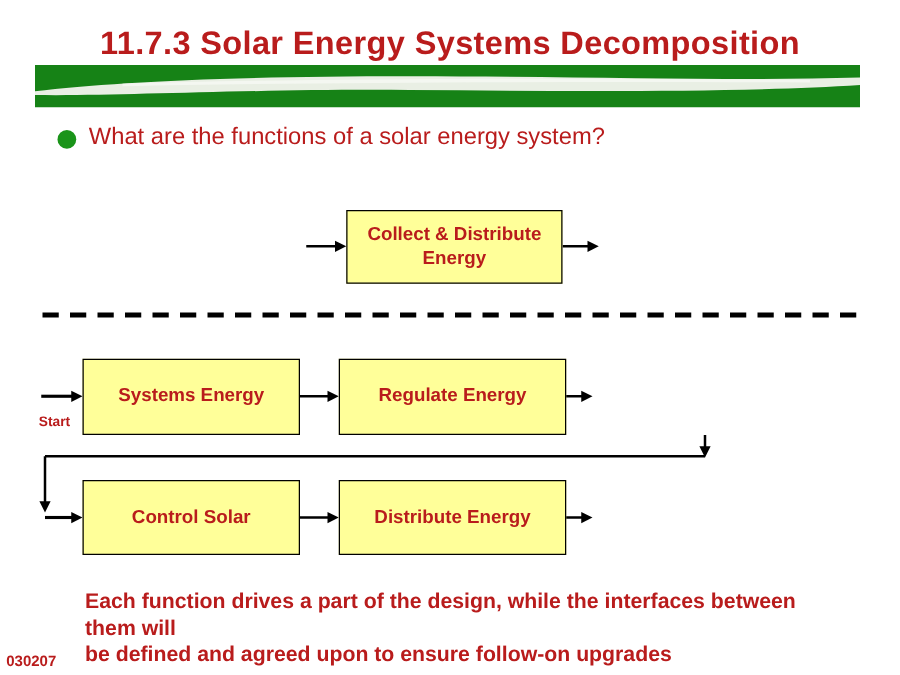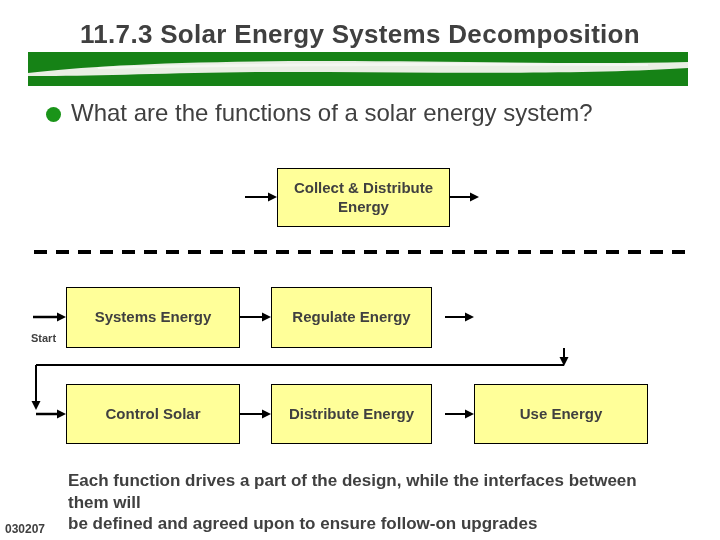--- a/index.html
+++ b/index.html
@@ -1,43 +1,43 @@
 <!DOCTYPE html>
 <html><head>
 <meta charset="utf-8">
 <style>
   html,body{margin:0;padding:0;background:#888;}
   *{box-sizing:border-box;}
   .slide{
     position:relative;width:720px;height:540px;background:#ffffff;
-    font-family:"Liberation Sans",sans-serif;color:#404040;overflow:hidden;
+    font-family:"Liberation Sans",sans-serif;color:#b91c1c;overflow:hidden;
     margin:0 auto;
   }
   .title{
     position:absolute;left:0;top:19px;width:720px;text-align:center;
     font-size:26px;font-weight:bold;letter-spacing:0.3px;
   }
   .banner{position:absolute;left:28px;top:52px;width:660px;height:34px;}
   .bullet-row{position:absolute;left:46px;top:99px;width:640px;display:flex;align-items:center;}
   .bullet-dot{
     width:15px;height:15px;border-radius:50%;background:#1a9419;
     display:inline-block;flex:0 0 auto;margin-right:10px;margin-top:2px;
   }
-  .bullet-text{font-size:24px;}
+  .bullet-text{font-size:19px;}
   .connectors{position:absolute;left:0;top:0;width:720px;height:540px;pointer-events:none;}
   .fbox{
     position:absolute;background:#ffff99;border:1.6px solid #000;
     display:flex;align-items:center;justify-content:center;text-align:center;
     font-weight:bold;font-size:15px;line-height:1.25;padding:2px 6px;
   }
   .box-top{left:277px;top:168px;width:173px;height:59px;}
   .r1{top:287px;height:61px;}
   .r2{top:384px;height:60px;}
   .c1{left:66px;width:174px;}
-  .c2{left:271px;width:161px;}
+  .c2{left:271px;width:182px;}
   .c3{left:474px;width:174px;}
   .start-label{
     position:absolute;left:31px;top:296px;font-size:11px;font-weight:bold;margin-top:36px;
   }
   .footer-note{
     position:absolute;left:68px;top:470px;width:600px;
     font-size:17px;font-weight:bold;line-height:1.27;
   }
   .date-code{position:absolute;left:5px;top:522px;font-size:12px;font-weight:bold;}
 </style>
@@ -114,21 +114,20 @@
 
   <div class="start-label">Start</div>
 
   <div class="fbox box-top">Collect &amp; Distribute Energy</div>
 
   <div class="fbox r1 c1">Systems Energy</div>
   <div class="fbox r1 c2">Regulate Energy</div>
 
   <div class="fbox r2 c1">Control Solar</div>
   <div class="fbox r2 c2">Distribute Energy</div>
-  <div class="fbox r2 c3">Use Energy</div>
 
   <div class="footer-note">
     <div>Each function drives a part of the design, while the interfaces between them will</div>
     <div>be defined and agreed upon to ensure follow-on upgrades</div>
   </div>
 
   <div class="date-code">030207</div>
 
 </div>
 

